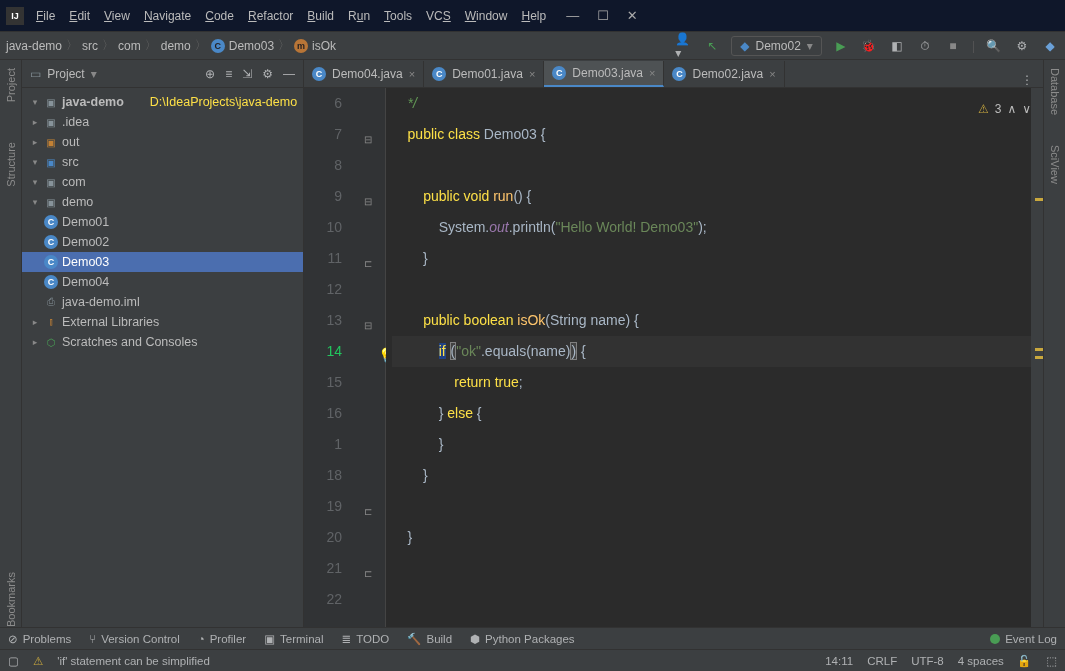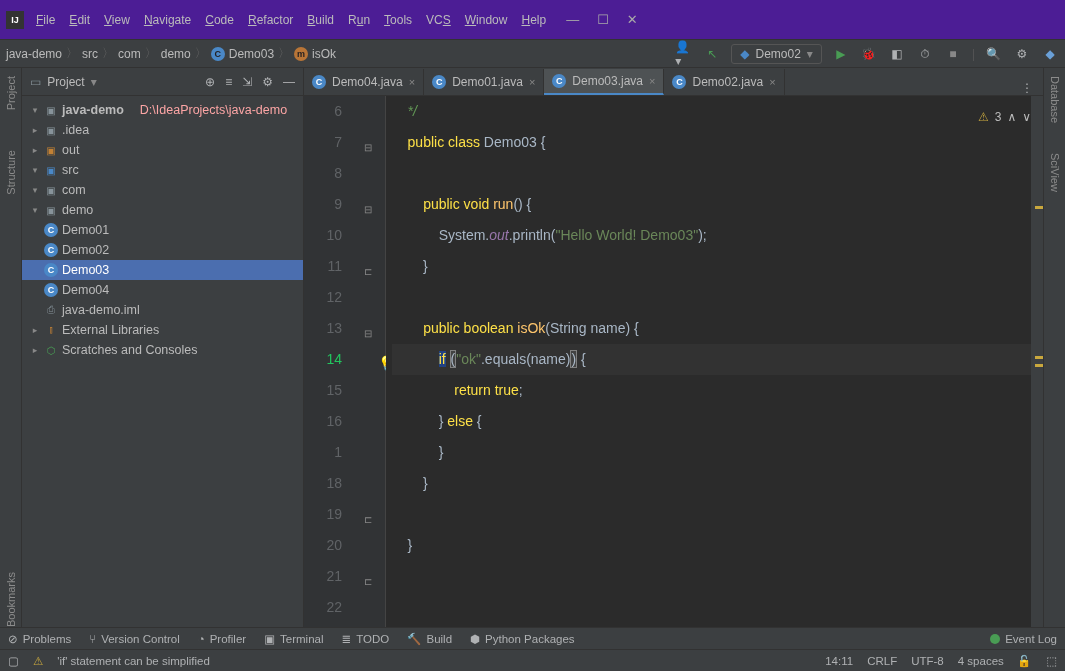--- a/index.html
+++ b/index.html
@@ -1,17 +1,17 @@
 <!DOCTYPE html>
 <html><head>
 <meta charset="utf-8">
 <style>
 * { margin:0; padding:0; box-sizing:border-box; font-family:"Segoe UI",Arial,sans-serif; user-select:none; }
 body { width:1065px; height:671px; background:#3c3f41; color:#bbbbbb; font-size:12px; overflow:hidden; display:flex; flex-direction:column; }
-.titlebar { height:40px; background:#4c1d95; display:flex; align-items:center; border-bottom:1px solid #323232; }
+.titlebar { height:32px; background:#0f172a; display:flex; align-items:center; border-bottom:1px solid #323232; }
 .titlebar .logo { width:18px; height:18px; background:#333; margin:0 6px; display:flex; align-items:center; justify-content:center; font-size:9px; font-weight:bold; color:#fff; }
 .menubar { display:flex; gap:2px; }
 .menubar span { padding:2px 6px; cursor:pointer; }
 .menubar span u { text-decoration:underline; }
 .title-text { flex:1; text-align:center; color:#8c8c8c; font-size:12px; }
 .winbtns { display:flex; gap:18px; padding:0 14px; color:#a9a9a9; }
 .winbtns span { cursor:pointer; font-size:13px; }
 .navbar { height:28px; background:#3c3f41; display:flex; align-items:center; border-bottom:1px solid #323232; padding:0 6px; }
 .crumbs { display:flex; align-items:center; gap:4px; font-size:12px; }
 .crumbs .sep { color:#666; }
@@ -33,21 +33,21 @@
 .tree { flex:1; overflow:auto; padding:4px 0; font-size:12.5px; }
 .tree .node { display:flex; align-items:center; height:20px; padding-left:8px; gap:4px; cursor:pointer; white-space:nowrap; }
 .tree .node.selected { background:#4b6eaf; color:#fff; }
 .tree .arrow { width:10px; color:#888; font-size:9px; display:inline-block; text-align:center; }
 .tree .t-icon { width:14px; height:14px; display:inline-flex; align-items:center; justify-content:center; font-size:10px; }
 .folder-icon { color:#87939a; }
 .folder-orange { color:#c28135; }
 .folder-blue { color:#4a88c7; }
 .class-icon { width:14px; height:14px; border-radius:50%; background:#4a88c7; color:#fff; font-size:9px; font-weight:bold; display:inline-flex; align-items:center; justify-content:center; }
 .ind0 { padding-left:8px; } .ind1 { padding-left:24px; } .ind2 { padding-left:40px; } .ind3 { padding-left:56px; } .ind4 { padding-left:72px; }
-.dim { color:#fca5a5; margin-left:12px; }
+.dim { color:#fde047; margin-left:22px; }
 .editor-area { flex:1; display:flex; flex-direction:column; background:#2b2b2b; overflow:hidden; }
 .tabs { height:28px; background:#3c3f41; display:flex; align-items:flex-end; border-bottom:1px solid #323232; }
 .tab { height:26px; display:flex; align-items:center; padding:0 8px; gap:6px; background:#3c3f41; color:#bbbbbb; font-size:12px; cursor:pointer; border-right:1px solid #323232; }
 .tab.active { background:#4e5254; border-bottom:2px solid #4a88c7; }
 .tab .close { color:#888; font-size:11px; }
 .tab-more { margin-left:auto; padding:0 10px; color:#afb1b3; cursor:pointer; }
 .editor { flex:1; display:flex; font-family:"Consolas","Courier New",monospace; font-size:14px; line-height:31px; overflow:hidden; position:relative; }
 .gutter { width:56px; background:#313335; color:#606366; text-align:right; padding-right:18px; }
 .gutter .gl { height:31px; position:relative; }
 .fold-col { width:26px; background:#313335; border-right:1px solid #444; position:relative; }

